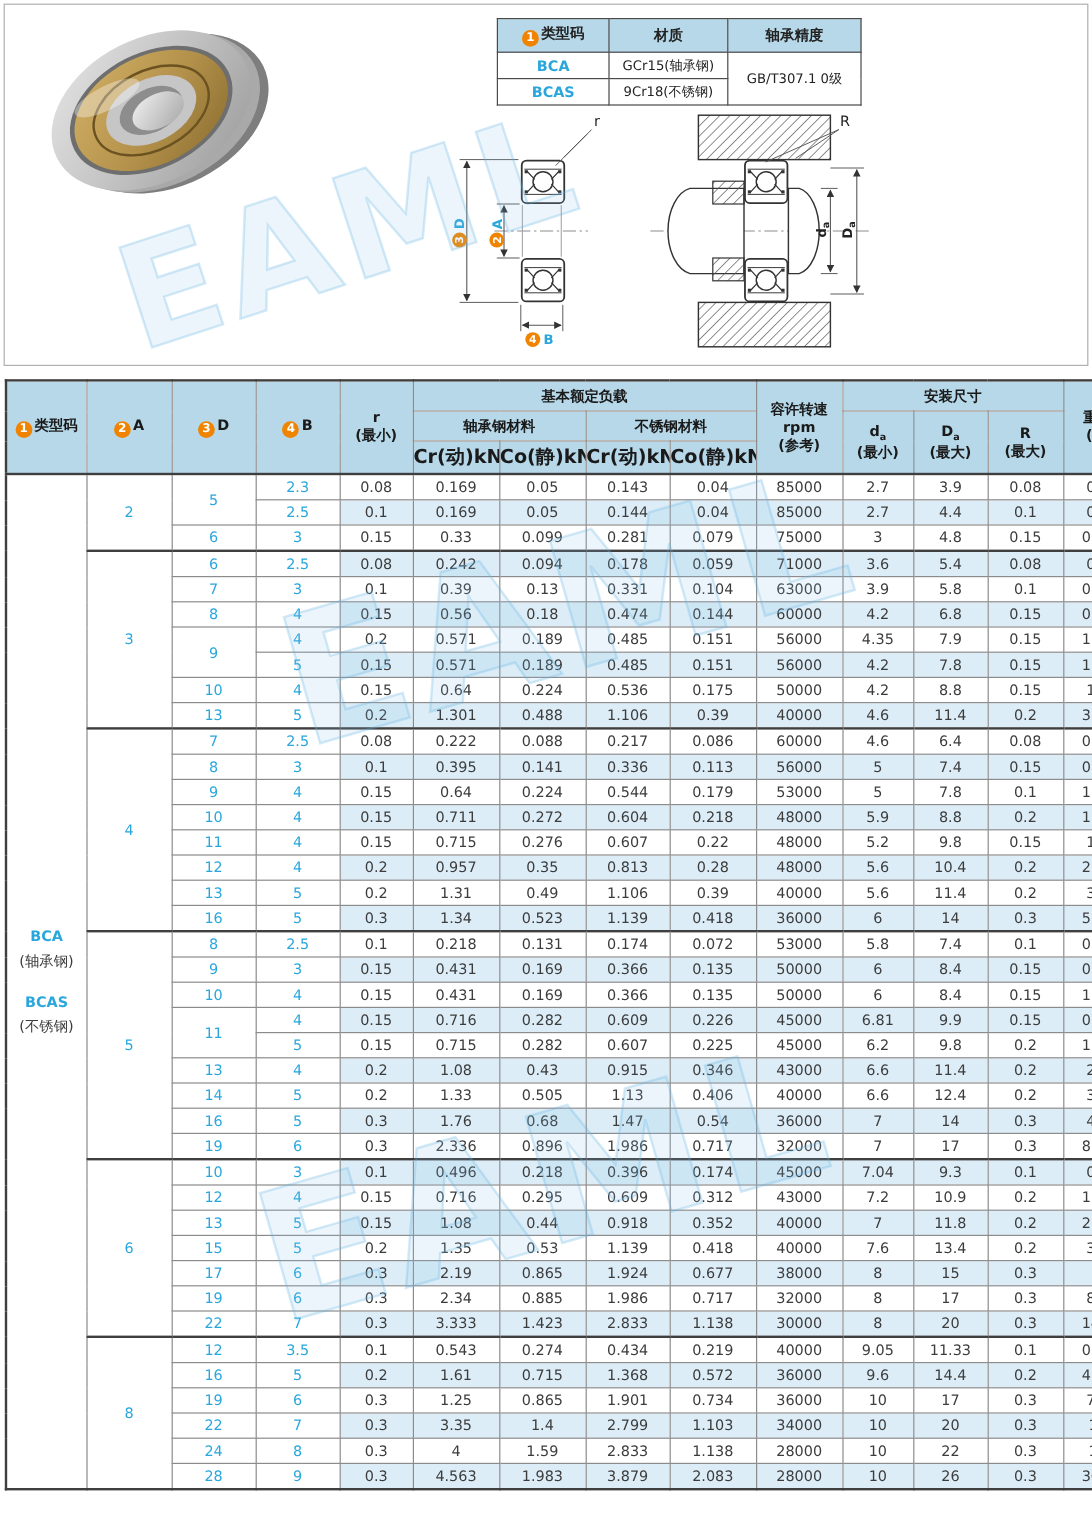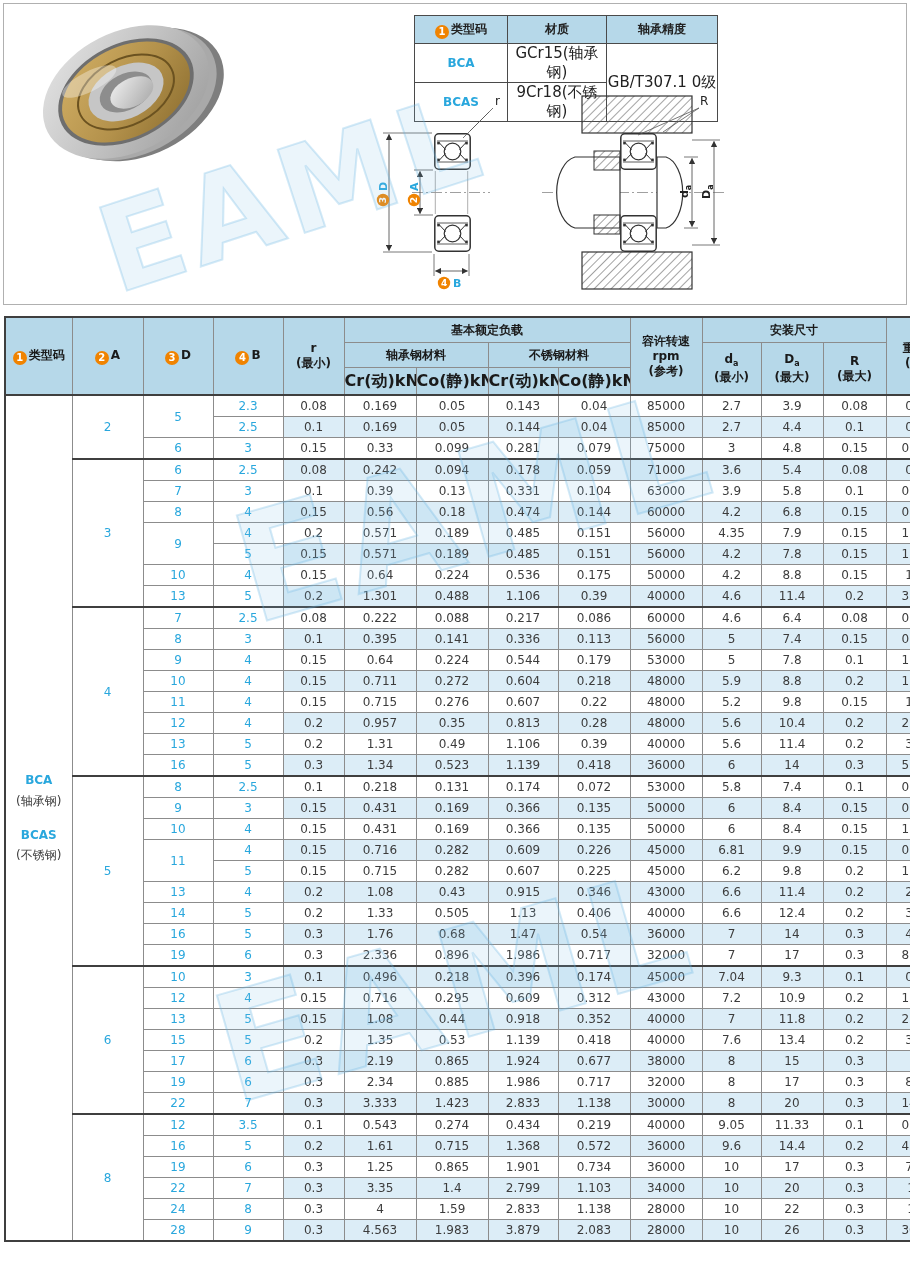--- a/index.html
+++ b/index.html
@@ -7,21 +7,21 @@
   
   .top-panel{position:absolute;left:3px;top:3px;width:902px;height:300px;border:1px solid #b0b0b0;background:#fff;}
   .photo{position:absolute;left:12px;top:6px;width:220px;height:165px;}
   
   .spec-table{position:absolute;left:410px;top:11px;border-collapse:collapse;table-layout:fixed;}
   .spec-table th,.spec-table td{border:1px solid #4a4a4a;text-align:center;padding:0;font-size:12px;color:#222;}
   .spec-table th{background:#b6d8e9;height:27px;font-weight:bold;}
   .spec-table td{height:21px;background:#fff;}
   .spec-table .c1{width:92px}.spec-table .c2{width:98px}.spec-table .c3{width:110px}
   .spec-table .code{color:#29a7dd;font-weight:bold;font-size:12px;}
-  .spec-table .mat{font-size:15px;}
+  .spec-table .mat{font-size:11px;}
   
   .chip{display:inline-block;width:14px;height:14px;border-radius:50%;background:#f08300;color:#fff;
     font-size:10px;line-height:14px;text-align:center;font-weight:bold;vertical-align:-2px;margin-right:2px;}
   
   .drawings{position:absolute;left:366px;top:84px;}
   
   .wm{position:absolute;z-index:3;pointer-events:none;font-weight:bold;letter-spacing:6px;
     color:rgba(130,195,232,0.16);-webkit-text-stroke:2px rgba(100,180,225,0.28);
     font-family:"DejaVu Sans",sans-serif;}
   

